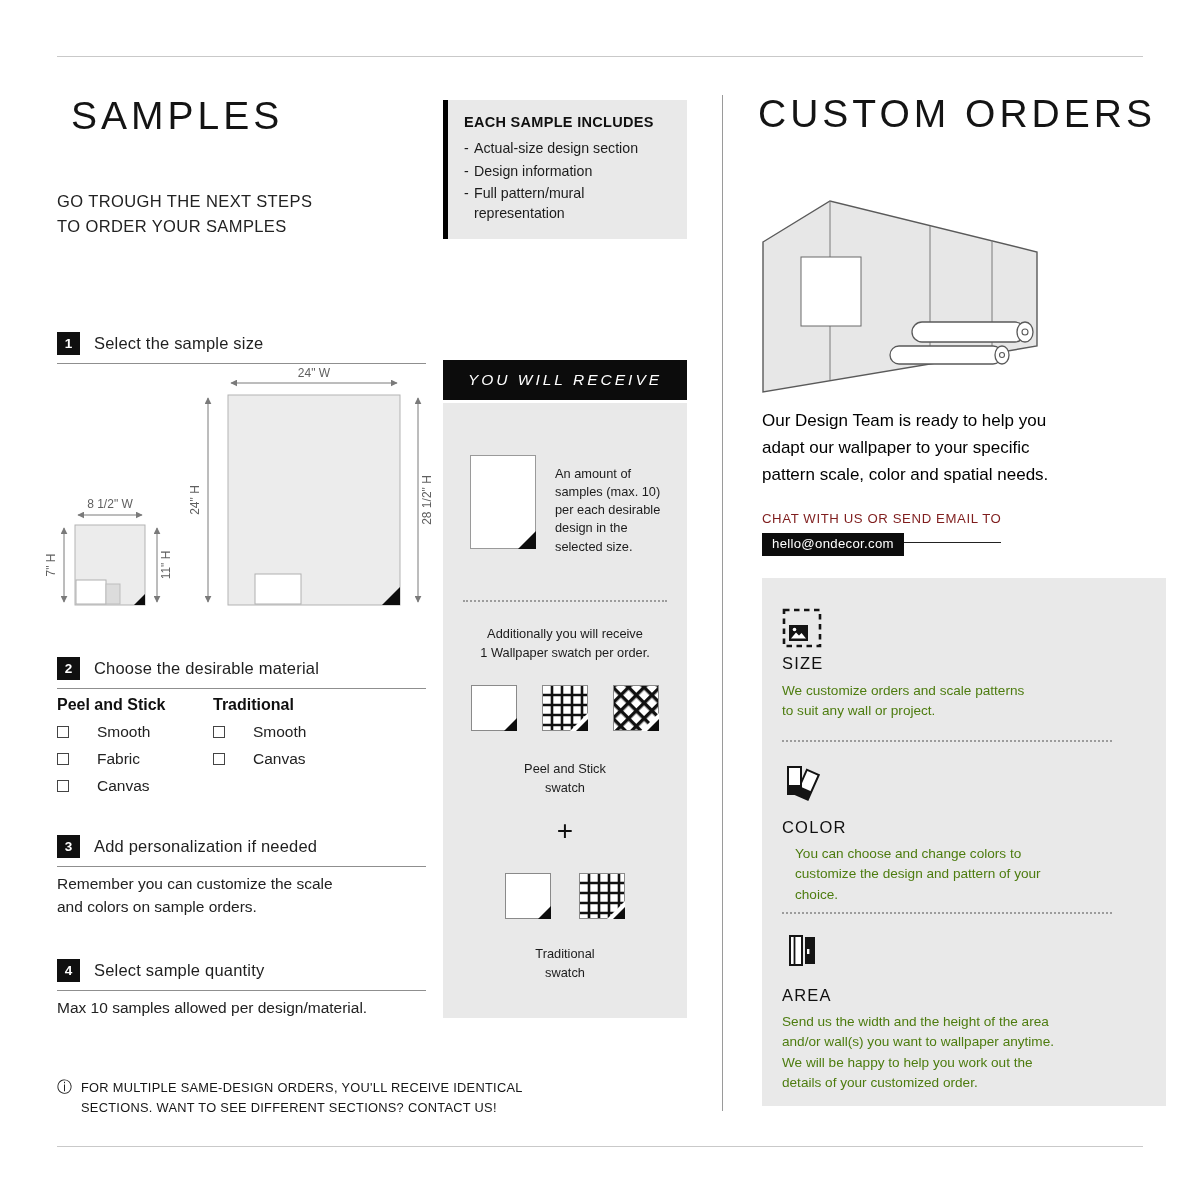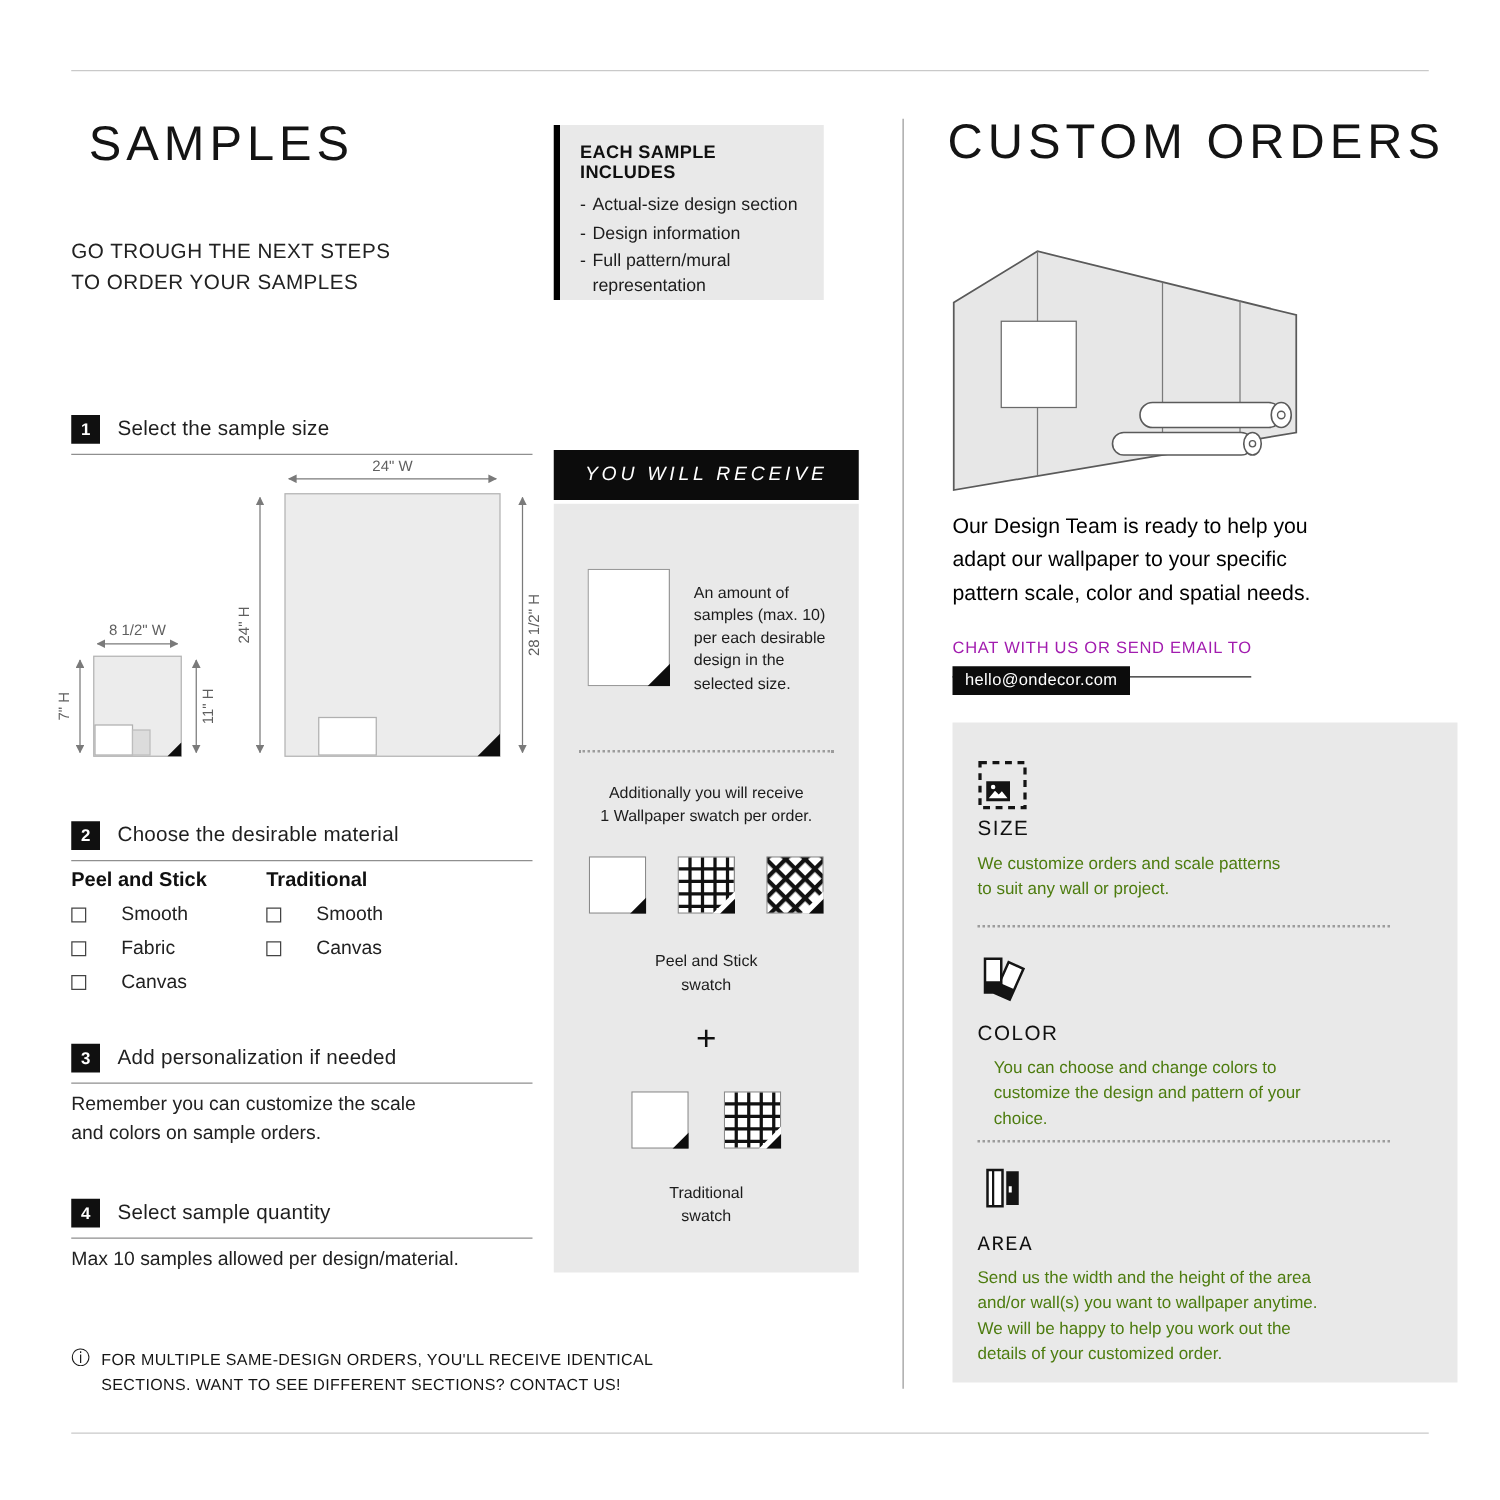--- a/index.html
+++ b/index.html
@@ -23,39 +23,39 @@
 
   .mat-title { font-size:16px; font-weight:700; color:#101010; }
   .checkrow  { display:flex; align-items:center; gap:28px; font-size:15.5px; color:#222; margin-top:9px; }
   .cbox      { width:12px; height:12px; border:1.5px solid #444; flex:0 0 auto; background:#fff; }
 
   .body-text { font-size:15.5px; line-height:1.5; color:#222; white-space:pre-line; }
   .footnote  { display:flex; gap:9px; align-items:flex-start; }
   .footnote .txt { font-size:12.8px; letter-spacing:.3px; line-height:1.55; color:#161616; white-space:pre-line; }
   .info-i { font-size:15px; line-height:1.2; color:#161616; }
 
-  .includes { position:absolute; left:443px; top:100px; width:216px; background:#e9e9e9;
-              border-left:5px solid #000; padding:14px 12px 1px 16px; }
+  .includes { position:absolute; left:443px; top:100px; width:244px; background:#e9e9e9;
+              border-left:5px solid #000; padding:14px 12px 16px 16px; }
   .includes h3 { margin:0; font-size:14.5px; font-weight:700; letter-spacing:.3px; color:#101010; }
   .includes ul { list-style:none; margin:9px 0 0; padding:0; }
   .includes li { position:relative; padding-left:10px; font-size:14.2px; line-height:1.38;
                  color:#1c1c1c; margin-top:3px; white-space:pre-line; }
   .includes li::before { content:"-"; position:absolute; left:0; top:0; }
 
   .receive-bar { position:absolute; left:443px; top:360px; width:244px; height:40px; background:#0c0c0c;
                  color:#fff; display:flex; align-items:center; justify-content:center;
                  font-size:15.5px; letter-spacing:3px;font-style:italic; }
   .receive-panel { position:absolute; left:443px; top:403px; width:244px; height:615px; background:#e9e9e9; }
   .dotted { border-top:2px dotted #9c9c9c; height:0; }
   .center-text { text-align:center; white-space:pre-line; font-size:12.8px; line-height:1.45; color:#1c1c1c; }
   .plus { font-size:28px; font-weight:300; color:#101010; text-align:center; }
   .swatch-row { position:absolute; left:0; width:100%; display:flex; justify-content:center; }
 
   .intro { font-size:17px; line-height:1.6; color:#000000; white-space:pre-line; }
-  .chat  { font-size:13.2px; letter-spacing:.6px; color:#a21caf; border-bottom:1px solid #222;
+  .chat  { font-size:13.2px; letter-spacing:.6px; color:#7f1d1d; border-bottom:1px solid #222;
            padding-bottom:16px; display:inline-block; }
   .email { background:#0c0c0c; color:#fff; font-size:13.2px; letter-spacing:.3px;
            padding:3px 10px 5px; display:inline-block; }
 
   .custom-panel { position:absolute; left:762px; top:578px; width:404px; height:528px; background:#e9e9e9; }
   .feat-title { font-size:16.5px; letter-spacing:1.2px; color:#101010; }
   .feat-text  { font-size:13.6px; line-height:1.5; color:#4d7c0f; white-space:pre-line; }
 
   svg text { font-family:"Liberation Sans","DejaVu Sans",sans-serif; }
   .dimlabel { font-size:12px; fill:#5f5f5f; }
@@ -286,20 +286,20 @@
 customize the design and pattern of your
 choice.</div>
     <div class="abs dotted" style="left:20px; top:334px; width:330px;"></div>
 
     <svg class="abs" style="left:20px; top:352px;" width="40" height="40">
       <rect x="8" y="6" width="12" height="29" fill="#ffffff" stroke="#141414" stroke-width="2"></rect>
       <line x1="12.5" y1="6" x2="12.5" y2="35" stroke="#141414" stroke-width="1.8"></line>
       <rect x="23" y="7" width="10" height="27" fill="#141414"></rect>
       <rect x="25" y="19" width="2.4" height="5" fill="#ffffff"></rect>
     </svg>
-    <div class="abs feat-title" style="left:20px; top:408px;font-family:Liberation Mono, monospace;">AREA</div>
+    <div class="abs feat-title" style="left:20px; top:408px;">AREA</div>
     <div class="abs feat-text" style="left:20px; top:434px; width:340px;">Send us the width and the height of the area
 and/or wall(s) you want to wallpaper anytime.
 We will be happy to help you work out the
 details of your customized order.</div>
   </div>
 
 </div>
 
 </body></html>

